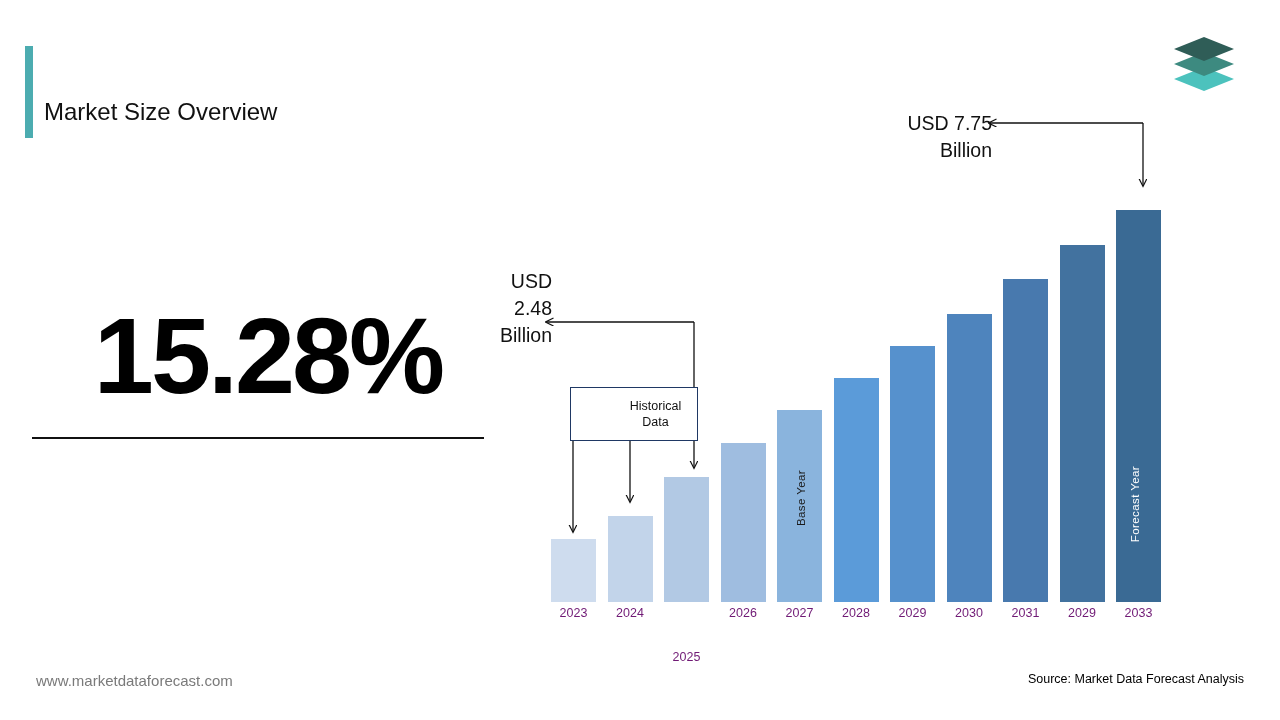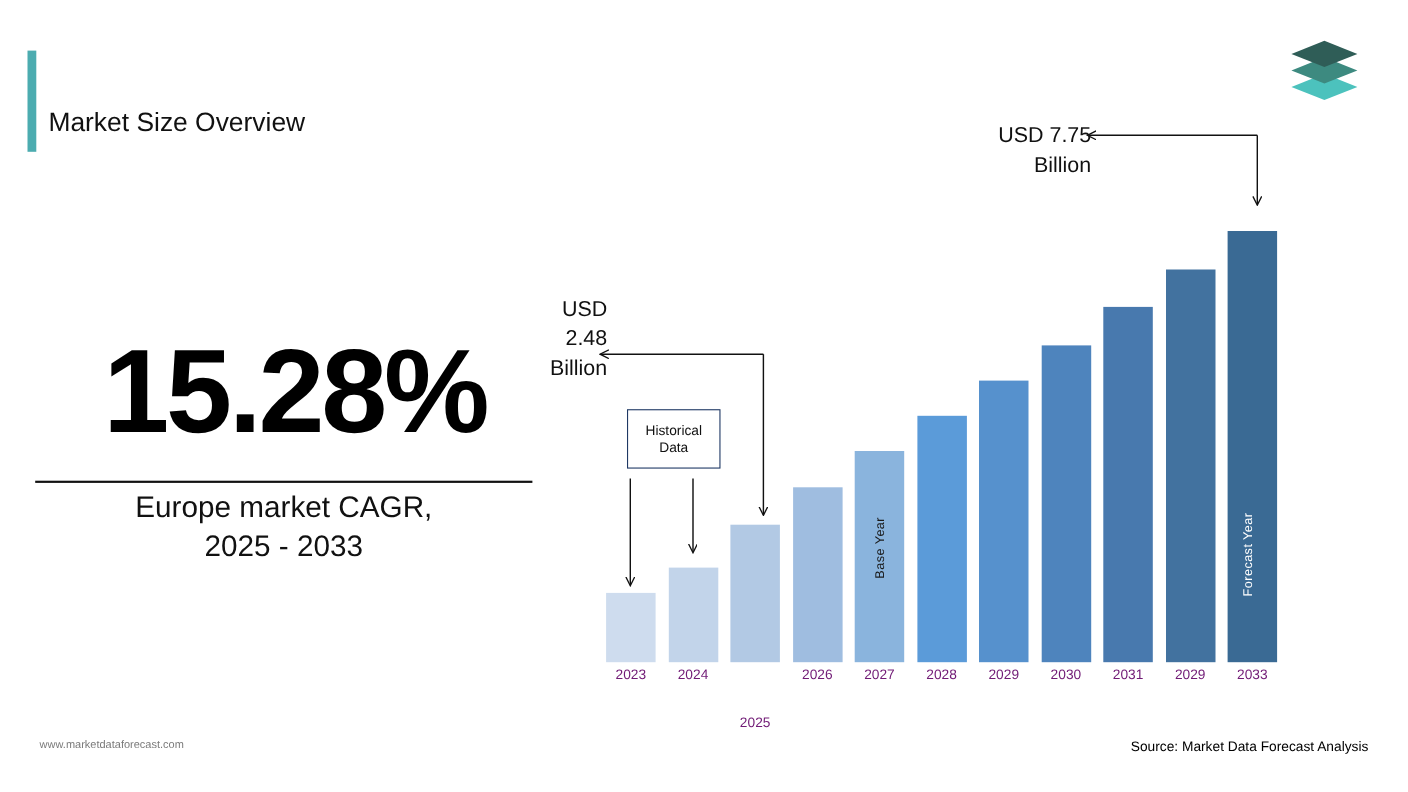--- a/index.html
+++ b/index.html
@@ -84,21 +84,21 @@
     background:#fff;
     display:flex; align-items:center; justify-content:center;
     font-size:12.5px; line-height:1.32; text-align:center;
     color:#111;
   }
   svg.anno{ position:absolute; left:0; top:0; width:1280px; height:720px; pointer-events:none; }
 
   
   .footer-left{
     position:absolute; left:36px; top:672px;
-    font-size:10px; color:#7a7a7a;
+    font-size:15px; color:#7a7a7a;
   }
   .footer-right{
     position:absolute; right:36px; top:672px;
     font-size:12.5px; color:#000000;
   }
 </style>
 </head>
 <body>
 
 <div id="stage">
@@ -109,22 +109,20 @@
   <div class="logo">
     <svg width="72" height="64" viewBox="0 0 72 64">
       <polygon points="36,34 66,46 36,58 6,46" fill="#4cc2bd"></polygon>
       <polygon points="36,19 66,31 36,43 6,31" fill="#3d8a80"></polygon>
       <polygon points="36,4 66,16 36,28 6,16" fill="#2f5d57"></polygon>
     </svg>
   </div>
 
   <div class="cagr-value">15.28%</div>
   <div class="cagr-rule"></div>
-  <div class="cagr-caption" style="white-space:pre-line;">Europe market CAGR,
-2025 - 2033</div>
 
   <div class="chart-area">
     <div id="bars">
         <div class="bar" style="left: 551px; width: 45px; height: 63.25px; bottom: 118px; background: rgb(206, 220, 238);"></div>
         <div class="bar" style="left: 607.5px; width: 45px; height: 86.02px; bottom: 118px; background: rgb(194, 212, 234);"></div>
         <div class="bar" style="left: 664px; width: 45px; height: 125.488px; bottom: 118px; background: rgb(178, 201, 228);"></div>
         <div class="bar" style="left: 720.5px; width: 45px; height: 159.39px; bottom: 118px; background: rgb(159, 189, 224);"></div>
         <div class="bar" style="left: 777px; width: 45px; height: 192.28px; bottom: 118px; background: rgb(138, 180, 221);"></div>
         <div class="bar" style="left: 833.5px; width: 45px; height: 223.652px; bottom: 118px; background: rgb(91, 155, 217);"></div>
         <div class="bar" style="left: 890px; width: 45px; height: 255.53px; bottom: 118px; background: rgb(86, 145, 205);"></div>
@@ -166,19 +164,19 @@
 
     <path d="M573,435 L573,532" fill="none" stroke="#111" stroke-width="1.3" marker-end="url(#ah)"></path>
     <path d="M630,435 L630,502" fill="none" stroke="#111" stroke-width="1.3" marker-end="url(#ah)"></path>
   </svg>
 
   <div class="callout" style="left:852px; top:110px; width:140px; white-space:pre-line;">USD 7.75
 Billion</div>
   <div class="callout" style="left:466px; top:268px; width:86px; white-space:pre-line;">USD
 2.48
 Billion</div>
-  <div class="hist-box" style="left:570px; top:372px; width:83px; height:52px; white-space:pre-line;">Historical
+  <div class="hist-box" style="left:570px; top:387px; width:83px; height:52px; white-space:pre-line;padding-left:43px;">Historical
 Data</div>
 
   <div class="footer-left">www.marketdataforecast.com</div>
   <div class="footer-right">Source: Market Data Forecast Analysis</div>
 
 </div>
 
 </body></html>

